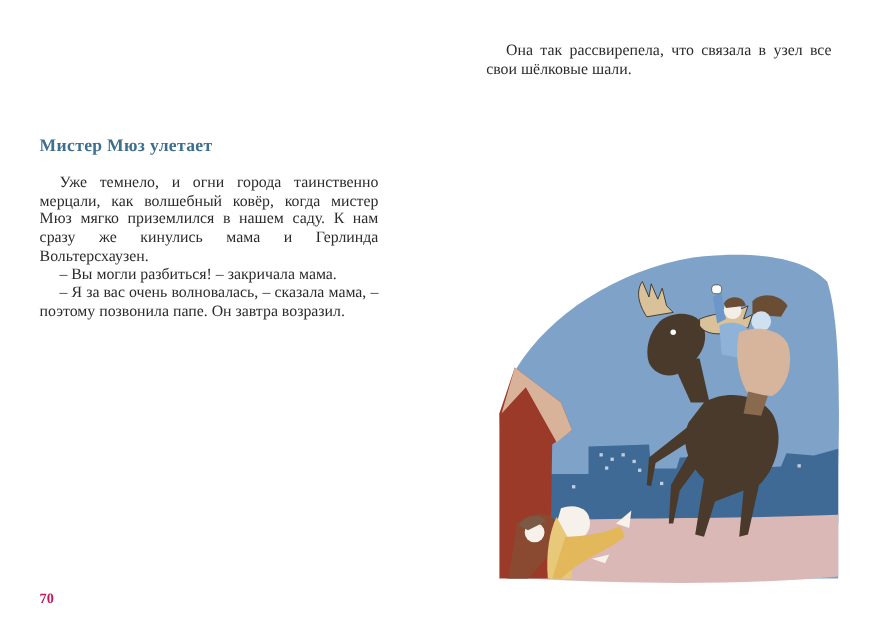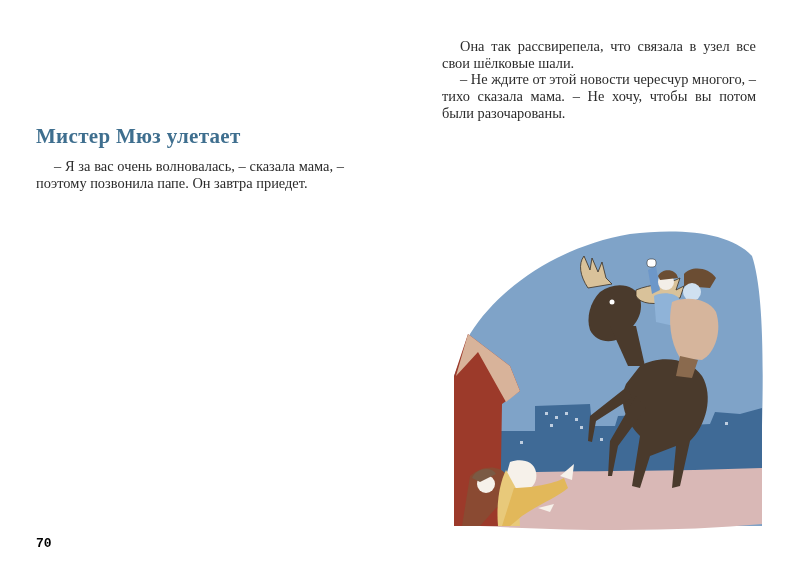--- a/index.html
+++ b/index.html
@@ -23,21 +23,21 @@
     .page-left { left: 0; width: 400px; }
     .page-right { left: 400px; width: 400px; }
 
     .chapter-title {
       position: absolute;
       left: 36px;
       top: 124px;
       margin: 0;
       font-family: "Liberation Serif", "DejaVu Serif", serif;
       font-weight: bold;
-      font-size: 21px;
+      font-size: 16px;
       letter-spacing: 0.3px;
       color: #3f6f8f;
     }
 
     .text-block {
       position: absolute;
       font-family: "Liberation Serif", "DejaVu Serif", serif;
       font-size: 14.4px;
       line-height: 16.7px;
       color: #2b2b2b;
@@ -58,51 +58,52 @@
     .right-text {
       left: 42px;
       top: 38px;
       width: 314px;
     }
 
     .page-number {
       position: absolute;
       left: 36px;
       top: 536px;
-      font-family: Liberation Mono, monospace;
+      font-family: Liberation Serif, serif;
       font-weight: bold;
       font-size: 13px;
-      color: #000000;
+      color: #be185d;
     }
 
     .illustration {
       position: absolute;
       left: 40px;
       top: 226px;
       width: 330px;
       height: 310px;
     }
   </style>
 </head>
 <body>
 
 <div class="page page-left">
   <h2 class="chapter-title">Мистер Мюз улетает</h2>
 
   <div class="text-block left-text">
-    <p>– Я за вас очень волновалась, – сказала мама, – поэтому позвонила папе. Он завтра приедет.</p>
+    <p>Уже темнело, и огни города таинственно мерцали, как волшебный ковёр, когда мистер Мюз мягко приземлился в нашем саду. К нам сразу же кинулись мама и Герлинда Вольтерсхаузен.</p>
+    <p>– Вы могли разбиться! – закричала мама.</p>
+    <p>– Я за вас очень волновалась, – сказала мама, – поэтому позвонила папе. Он завтра возразил.</p>
   </div>
 
   <div class="page-number">70</div>
 </div>
 
 <div class="page page-right">
   <div class="text-block right-text">
     <p>Она так рассвирепела, что связала в узел все свои шёлковые шали.</p>
-    <p>– Не ждите от этой новости чересчур многого, – тихо сказала мама. – Не хочу, чтобы вы потом были разочарованы.</p>
   </div>
 
   <div class="illustration">
     <svg width="330" height="310" viewBox="0 0 330 310" xmlns="http://www.w3.org/2000/svg">
 
       <path d="M30 108 C 60 60, 120 20, 190 8 C 240 2, 290 6, 312 30 C 322 60, 324 120, 322 200 L 322 300 L 20 300 L 14 150 Z" fill="#7fa3c8"></path>
 
       <path d="M60 250 L60 205 L 95 205 L 95 180 L 150 178 L 152 200 L 175 200 L 178 190 L 230 188 L 232 200 L 270 198 L 275 186 L 300 188 L 322 182 L 322 250 Z" fill="#3f6a96"></path>
       <g fill="#dfe8f3" opacity="0.8">
         <rect x="105" y="186" width="3" height="3"></rect>

